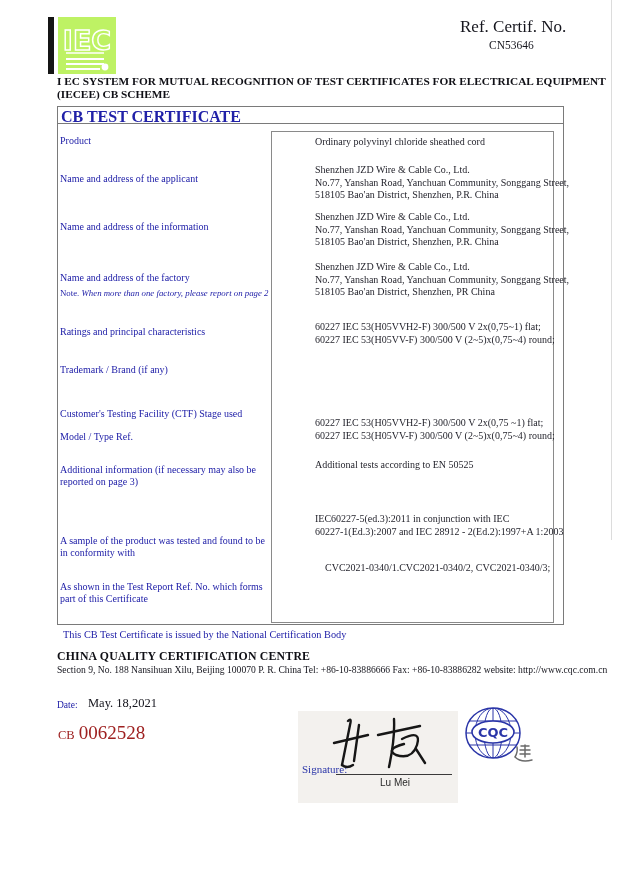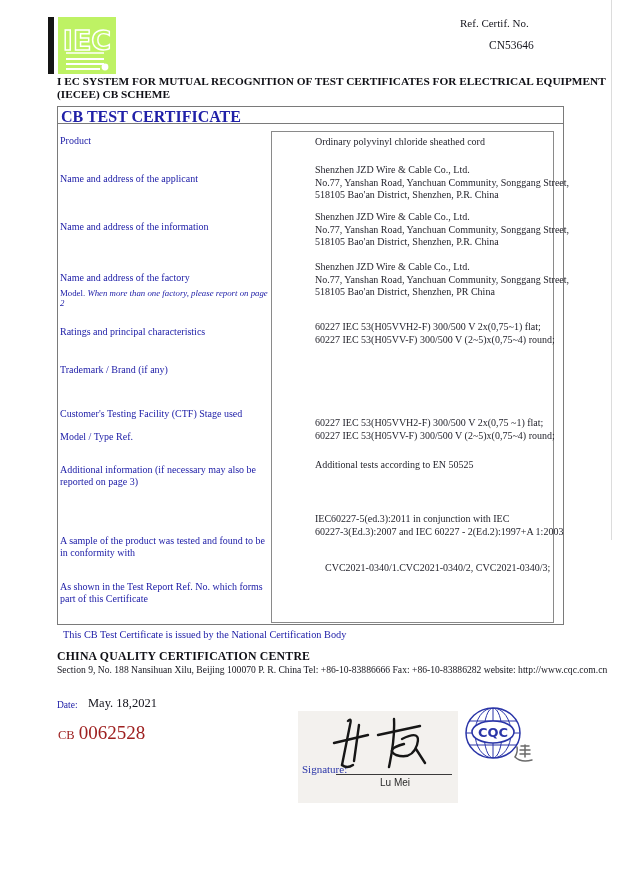--- a/index.html
+++ b/index.html
@@ -6,21 +6,21 @@
   .page {
     position:relative; width:620px; height:878px; background:#ffffff;
     font-family:"Liberation Serif", serif; color:#1f1f28; overflow:hidden;
   }
   .abs { position:absolute; }
 
   
   .iec-logo { left:48px; top:16px; width:70px; height:59px; }
   .iec-bar { position:absolute; left:0; top:1px; width:6px; height:57px; background:#151515; }
   .iec-square { position:absolute; left:10px; top:1px; width:58px; height:57px; background:#bef264; }
-  .ref-label { left:460px; top:17px; font-size:11px; color:#15151d; }
+  .ref-label { left:460px; top:17px; font-size:17px; color:#15151d; }
   .ref-number { left:489px; top:39px; font-size:11.5px; color:#15151d; }
   .scheme-title { left:57px; top:75px; width:552px; font-size:11.3px; font-weight:bold; line-height:13px; color:#101016; }
 
   
   .outer-box { left:57px; top:106px; width:507px; height:519px; border:1px solid #7a7a7a; box-sizing:border-box; }
   .cert-title { position:absolute; left:0; top:0; width:100%; height:17px; border-bottom:1px solid #7a7a7a;
     color:#2020a8; font-weight:bold; font-size:16px; padding:1px 0 0 3px; box-sizing:border-box; }
   .value-box { left:271px; top:131px; width:283px; height:492px; border:1px solid #8a8a8a; box-sizing:border-box; }
 
   .label { position:absolute; left:60px; width:208px; color:#2020a8; font-size:10px; line-height:12px; }
@@ -104,33 +104,33 @@
     </div>
     <div class="vblock" style="top:285px">
       <div class="value-line">60227 IEC 53(H05VVH2-F) 300/500 V 2x(0,75 ~1) flat;</div>
       <div class="value-line">60227 IEC 53(H05VV-F) 300/500 V (2~5)x(0,75~4) round;</div>
     </div>
     <div class="vblock" style="top:327px">
       <div class="value-line">Additional tests according to EN 50525</div>
     </div>
     <div class="vblock" style="top:381px">
       <div class="value-line">IEC60227-5(ed.3):2011 in conjunction with IEC</div>
-      <div class="value-line">60227-3(Ed.3):2007 and IEC 60227 - 2(Ed.2):1997+A 1:2003</div>
+      <div class="value-line">60227-1(Ed.3):2007 and IEC 28912 - 2(Ed.2):1997+A 1:2003</div>
     </div>
     <div class="vblock" style="top:430px; left:13px">
       <div class="value-line">CVC2021-0340/1.CVC2021-0340/2, CVC2021-0340/3;</div>
     </div>
   </div>
 
   <div class="label" style="top:135px">Product</div>
   <div class="label" style="top:173px">Name and address of the applicant</div>
   <div class="label" style="top:221px">Name and address of the information</div>
   <div class="label" style="top:272px">Name and address of the factory</div>
   <div class="note-line" style="top:288px">
-    <span>Model.</span>
+    <span>Note.</span>
     <span class="note-italic">When more than one factory, please report on page 2</span>
   </div>
   <div class="label" style="top:326px">Ratings and principal characteristics</div>
   <div class="label" style="top:408px">Customer's Testing Facility (CTF) Stage used</div>
   <div class="label" style="top:364px">Trademark / Brand (if any)</div>
   <div class="label" style="top:431px">Model / Type Ref.</div>
   <div class="label" style="top:464px">Additional information (if necessary may also be reported on page 3)</div>
   <div class="label" style="top:535px">A sample of the product was tested and found to be in conformity with</div>
   <div class="label" style="top:581px">As shown in the Test Report Ref. No. which forms part of this Certificate</div>
 

